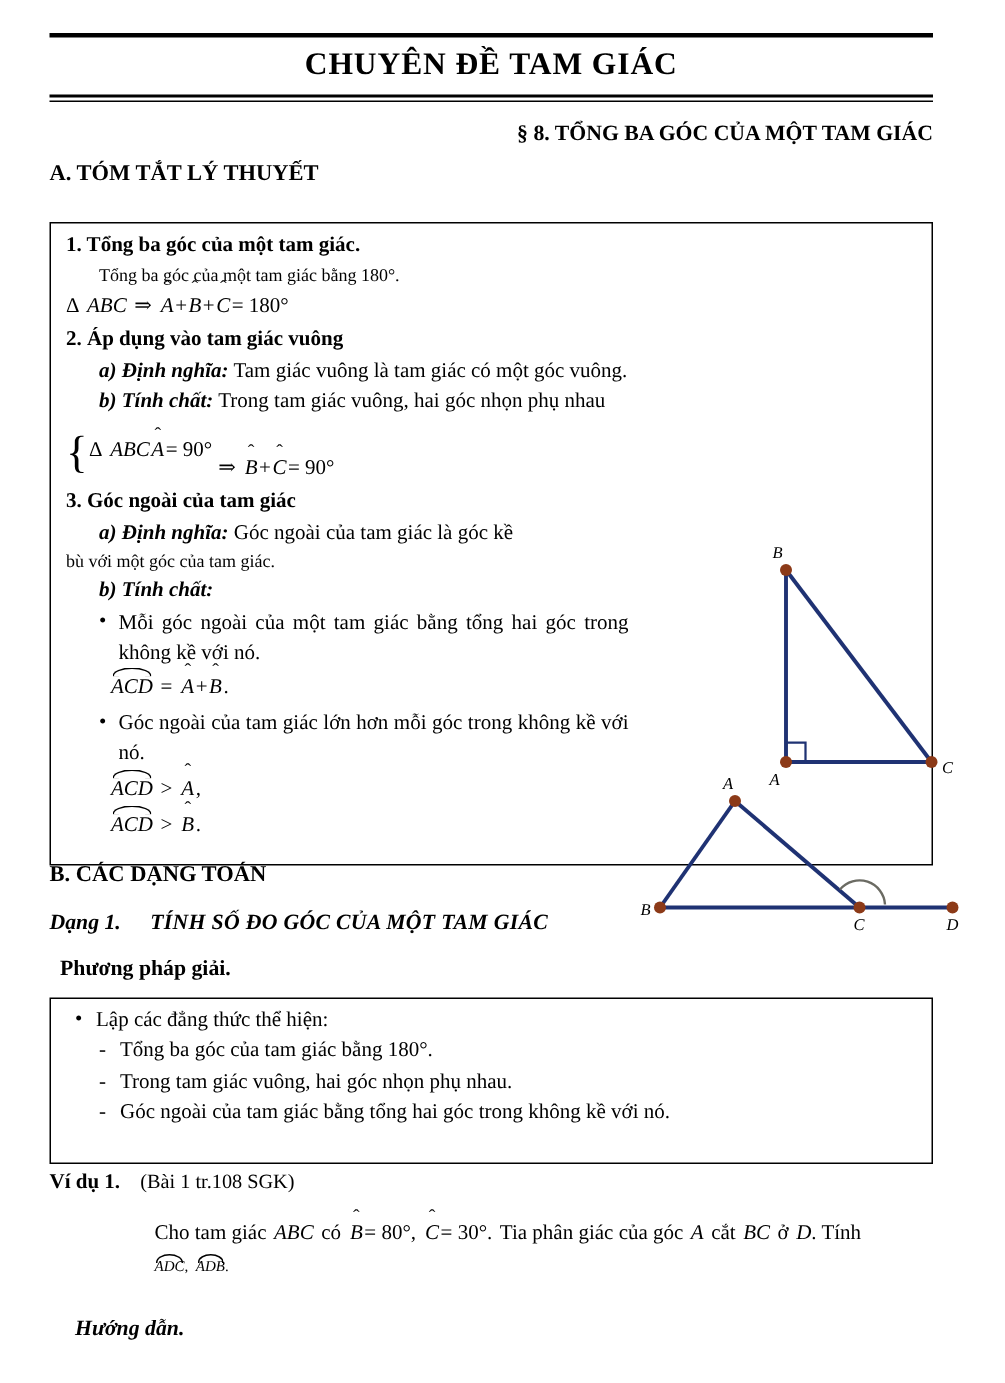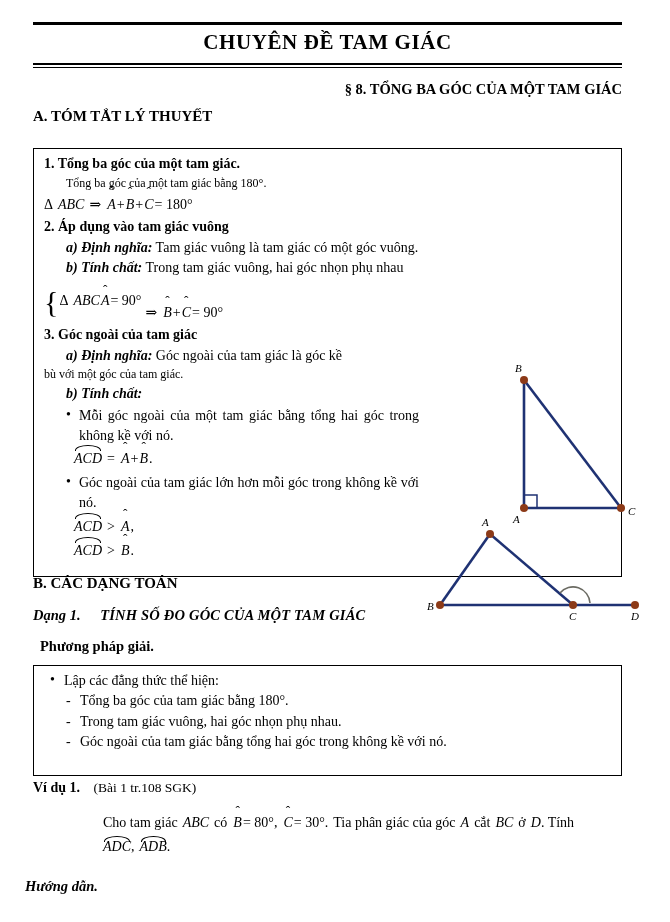--- a/index.html
+++ b/index.html
@@ -278,25 +278,25 @@
   .problem {
     position: absolute;
     left: 103px; top: 812px;
     width: 545px;
     font-size: 14px;
     line-height: 1.5;
   }
   .problem-line2 {
     position: absolute;
     left: 103px; top: 837px;
-    font-size: 14px;
+    font-size: 10px;
   }
   .huongdan {
     position: absolute;
-    left: 25px; top: 878px;
+    left: 50px; top: 878px;
     font-size: 14.5px;
     font-weight: bold;
     font-style: italic;
   }
   .sp { display: inline-block; width: 5px; }
 </style>
 </head>
 <body>
 
 <div class="page">

